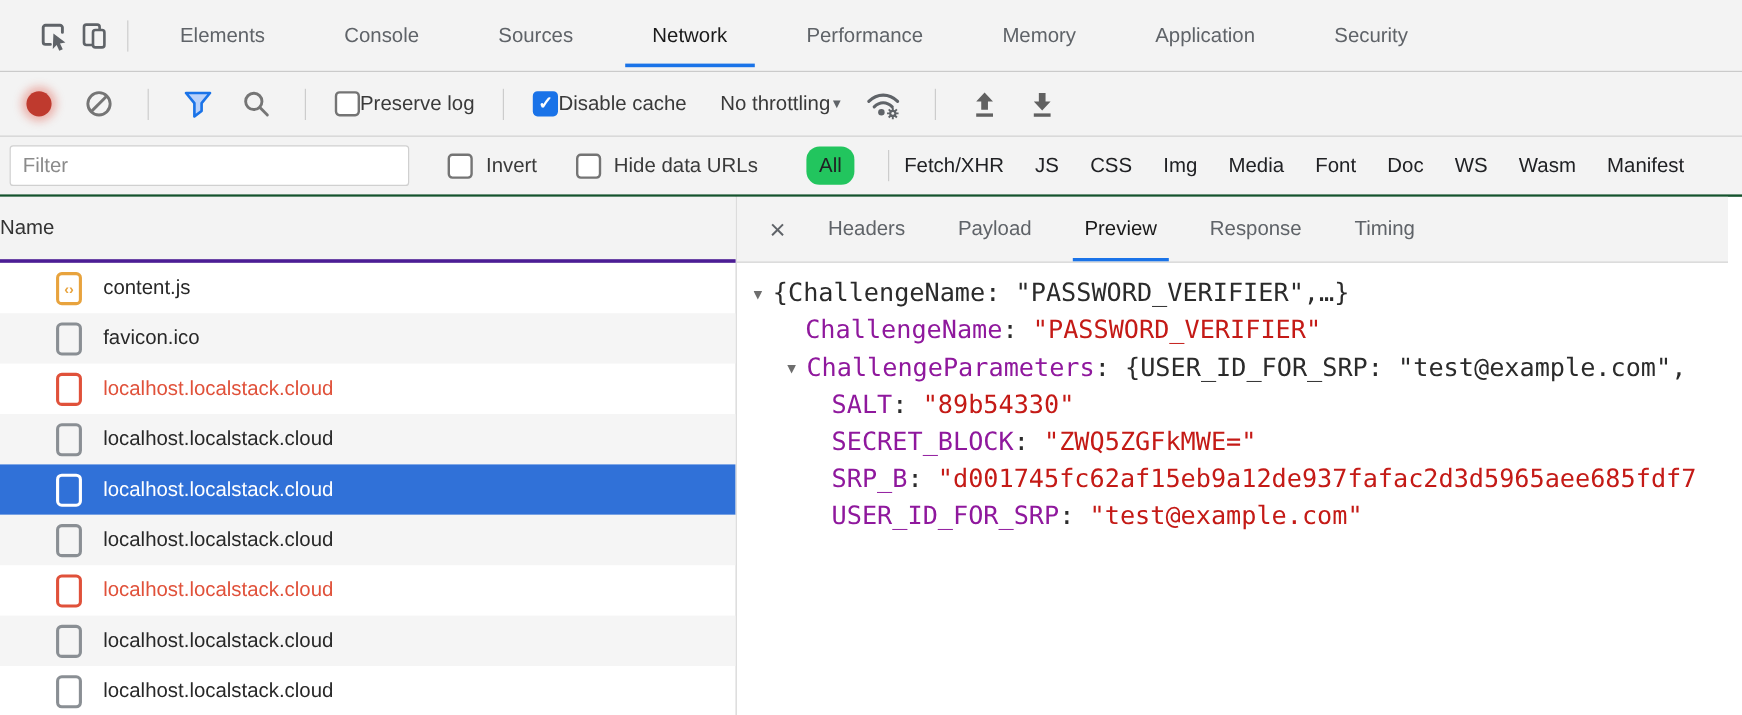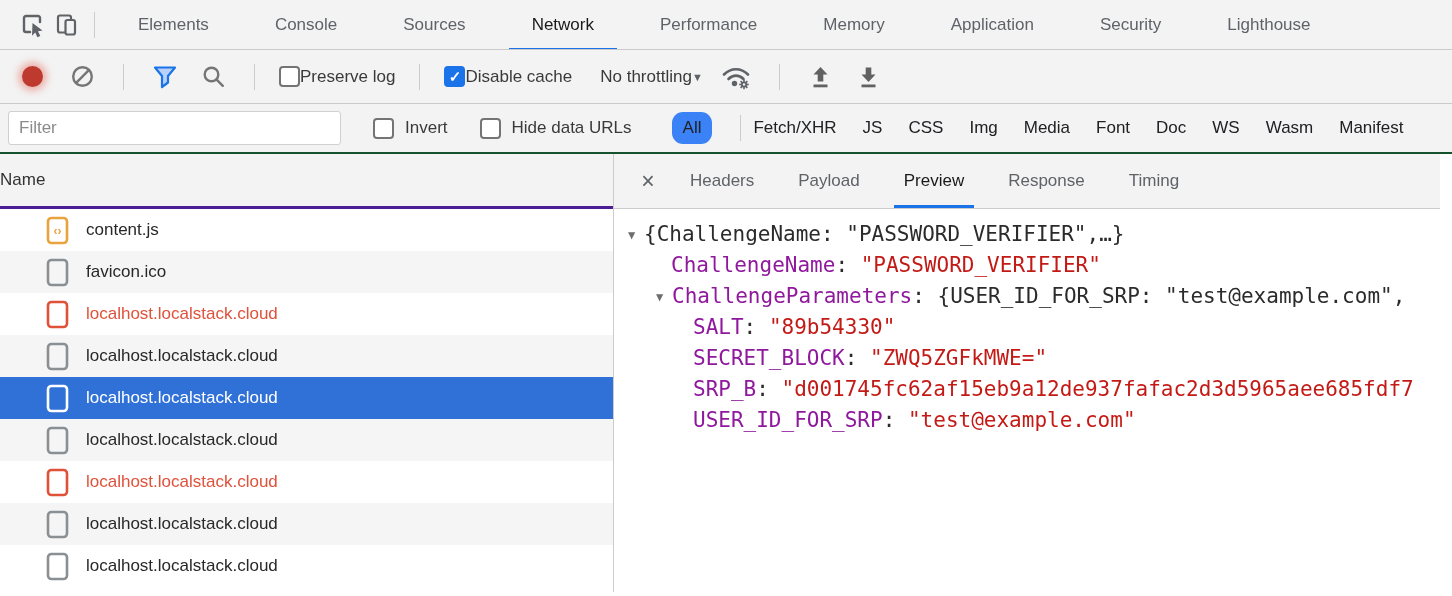--- a/index.html
+++ b/index.html
@@ -1,21 +1,21 @@
 <!DOCTYPE html>
 <html><head>
 <meta charset="utf-8">
 <style>
   * { margin:0; padding:0; box-sizing:border-box; }
   html,body { width:1452px; height:596px; overflow:hidden; background:#fff;
               font-family:"Liberation Sans", sans-serif; color:#333; }
 
   
-  .tabbar { height:50px; background:#f3f3f3; border-bottom:1px solid #cacaca;
-            display:flex; align-items:center; padding-left:16px; white-space:nowrap; overflow:hidden; }
+  .tabbar { height:60px; background:#f3f3f3; border-bottom:1px solid #cacaca;
+            display:flex; align-items:center; padding-left:28px; white-space:nowrap; overflow:hidden; }
   .tb-icon { display:flex; align-items:center; justify-content:center; width:34px; height:34px; flex:0 0 auto; }
   .vsep { width:1px; height:26px; background:#ccc; margin:0 10px; flex:0 0 auto; }
   .tab { padding:0 33px; line-height:53px; font-size:17px; color:#5f6368; position:relative; flex:0 0 auto; }
   .tab.active { color:#1a1a1a; }
   .tab.active::after { content:""; position:absolute; left:10px; right:10px; bottom:0; height:3px; background:#1a73e8; }
 
   
   .toolbar { height:54px; background:#f3f3f3; border-bottom:1px solid #cacaca;
              display:flex; align-items:center; padding:0 14px; gap:14px; white-space:nowrap; overflow:hidden; }
   .record-dot { width:21px; height:21px; border-radius:50%; background:#bf3a2e;
@@ -28,21 +28,21 @@
   .throttle { display:flex; align-items:center; margin-left:14px; font-size:17px; color:#3a3a3a; }
   .throttle .arrow { font-size:11px; color:#5f6368; }
 
   
   .filterbar { height:50px; background:#f3f3f3; border-bottom:2px solid #14532d;
                display:flex; align-items:center; padding:0 8px; gap:12px; white-space:nowrap; overflow:hidden; }
   .filter-input { width:333px; height:34px; border:1px solid #d0d0d0; border-radius:3px;
                   padding:0 10px; font-size:17px; font-family:"Liberation Sans",sans-serif; color:#333; outline:none; }
   .filter-input::placeholder { color:#8b8b8b; }
   .fb-group { display:flex; align-items:center; gap:11px; font-size:17px; color:#3a3a3a; margin-left:20px; }
-  .pill { margin-left:28px; padding:6px 11px; border-radius:11px; background:#3b82f6; color:#202124; font-size:17px; }
+  .pill { margin-left:28px; padding:6px 11px; border-radius:11px; background:#22c55e; color:#202124; font-size:17px; }
   .cat-list { display:flex; align-items:center; gap:26px; margin-left:0; font-size:17px; color:#202124; }
   .fb-sep { width:1px; height:26px; background:#ccc; margin-left:16px; }
 
   
   .content { display:flex; height:438px; }
   .left { width:614px; border-right:1px solid #ccc; display:flex; flex-direction:column; flex:0 0 auto; }
   .left-header { height:55px; background:#f3f3f3; border-bottom:3px solid #4c1d95;
                  display:flex; align-items:center; font-size:17px; color:#333; }
   .rows { flex:1; overflow:hidden; }
   .req-row { height:42px; display:flex; align-items:center; padding-left:46px;
@@ -93,21 +93,20 @@
   </div>
   <div class="vsep"></div>
   <div class="tab">Elements</div>
   <div class="tab">Console</div>
   <div class="tab">Sources</div>
   <div class="tab active">Network</div>
   <div class="tab">Performance</div>
   <div class="tab">Memory</div>
   <div class="tab">Application</div>
   <div class="tab">Security</div>
-  <div class="tab">Lighthouse</div>
 </div>
 
 <div class="toolbar">
   <div class="record-dot"></div>
   <div class="tb-icon">
     <svg width="25" height="25" viewBox="0 0 25 25">
       <circle cx="12.5" cy="12.5" r="9.3" fill="none" stroke="#757575" stroke-width="2.4"></circle>
       <line x1="6.2" y1="18.8" x2="18.8" y2="6.2" stroke="#757575" stroke-width="2.4"></line>
     </svg>
   </div>

